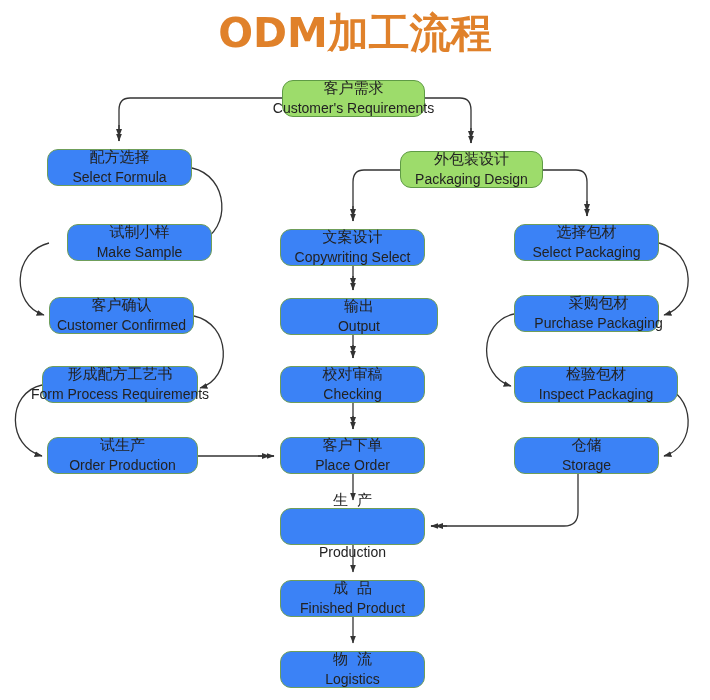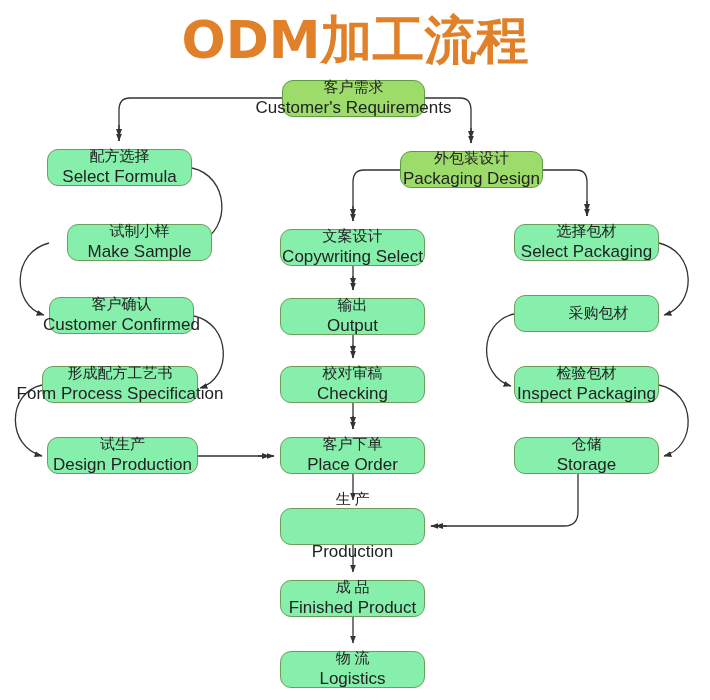--- a/index.html
+++ b/index.html
@@ -26,51 +26,51 @@
     height: 700px;
     pointer-events: none;
   }
   .title {
     position: absolute;
     left: 0;
     top: 6px;
     width: 710px;
     text-align: center;
     color: #e0812a;
-    font-size: 52px;
+    font-size: 41px;
     font-weight: bold;
     letter-spacing: 0px;
     font-family: "DejaVu Sans", "Liberation Sans", sans-serif;
     white-space: nowrap;
   }
   .node {
     position: absolute;
     box-sizing: border-box;
     border: 1px solid #6f9e5a;
     border-radius: 11px;
-    background: #86efac;
+    background: #3b82f6;
     display: flex;
     flex-direction: column;
     align-items: center;
     justify-content: center;
     color: #222222;
     line-height: 1.16;
     box-shadow: 0 0 0 0 rgba(0,0,0,0);
   }
   .node.accent {
     background: #9ddc6b;
     border-color: #5f9b45;
   }
   .node .cn {
     font-size: 15px;
-    font-family: Liberation Serif, serif;
+    font-family: Liberation Mono, monospace;
     white-space: nowrap;
   }
   .node .en {
-    font-size: 17px;
+    font-size: 14px;
     font-family: "Liberation Sans", sans-serif;
     white-space: nowrap;
     margin-top: 1px;
   }
 </style>
 </head>
 <body>
 
 <div id="canvas">
 
@@ -158,42 +158,43 @@
         <div class="en">Copywriting Select</div>
       </div>
       <div class="node" style="left: 514px; top: 224px; width: 145px; height: 37px;">
         <div class="cn">选择包材</div>
         <div class="en">Select Packaging</div>
       </div>
       <div class="node" style="left: 49px; top: 297px; width: 145px; height: 37px;">
         <div class="cn">客户确认</div>
         <div class="en">Customer Confirmed</div>
       </div>
-      <div class="node" style="left: 280px; top: 298px; width: 145px; height: 37px;">
+      <div class="node" style="left: 280px; top: 298px; width: 158px; height: 37px;">
         <div class="cn">输出</div>
         <div class="en">Output</div>
       </div>
       <div class="node" style="left: 514px; top: 295px; width: 145px; height: 37px; padding-left: 24px;">
         <div class="cn">采购包材</div>
+        <div class="en">Purchase Packaging</div>
       </div>
       <div class="node" style="left: 42px; top: 366px; width: 156px; height: 37px;">
         <div class="cn">形成配方工艺书</div>
-        <div class="en">Form Process Specification</div>
+        <div class="en">Form Process Requirements</div>
       </div>
       <div class="node" style="left: 280px; top: 366px; width: 145px; height: 37px;">
         <div class="cn">校对审稿</div>
         <div class="en">Checking</div>
       </div>
-      <div class="node" style="left: 514px; top: 366px; width: 145px; height: 37px;">
+      <div class="node" style="left: 514px; top: 366px; width: 164px; height: 37px;">
         <div class="cn">检验包材</div>
         <div class="en">Inspect Packaging</div>
       </div>
       <div class="node" style="left: 47px; top: 437px; width: 151px; height: 37px;">
         <div class="cn">试生产</div>
-        <div class="en">Design Production</div>
+        <div class="en">Order Production</div>
       </div>
       <div class="node" style="left: 280px; top: 437px; width: 145px; height: 37px;">
         <div class="cn">客户下单</div>
         <div class="en">Place Order</div>
       </div>
       <div class="node" style="left: 514px; top: 437px; width: 145px; height: 37px;">
         <div class="cn">仓储</div>
         <div class="en">Storage</div>
       </div>
       <div class="node" style="left: 280px; top: 508px; width: 145px; height: 37px; gap: 32px;">

